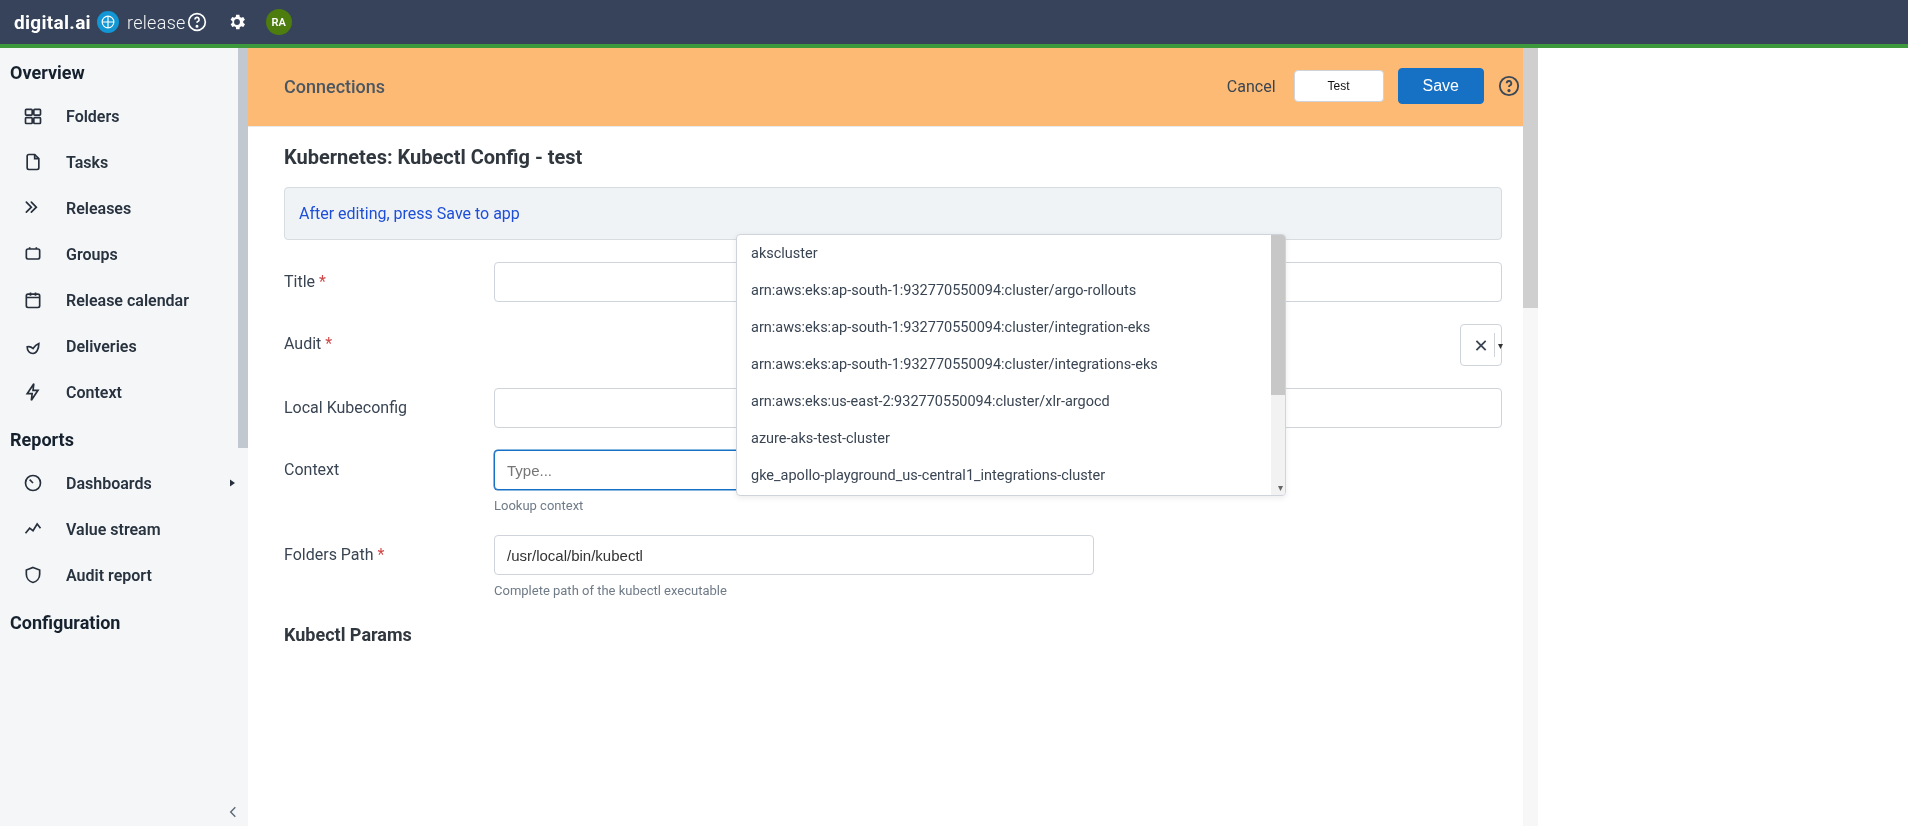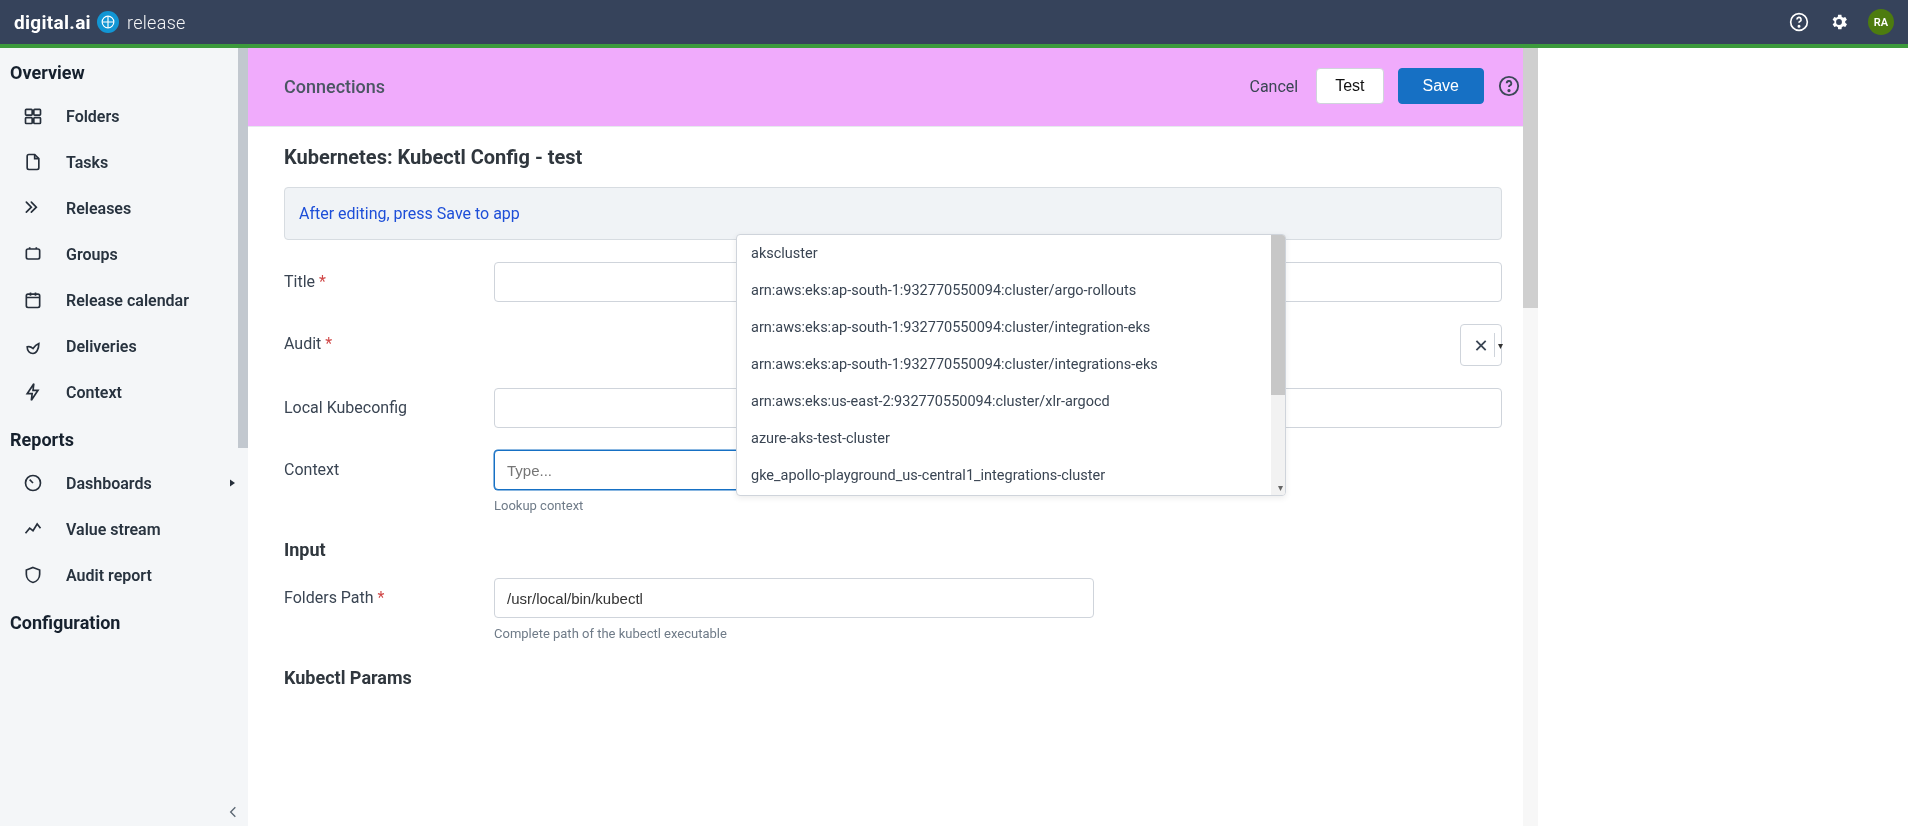--- a/index.html
+++ b/index.html
@@ -1,20 +1,20 @@
 <!DOCTYPE html>
 <html><head>
 <meta charset="utf-8">
 <style>
   * { box-sizing: border-box; margin: 0; padding: 0; }
   html, body { height: 100%; font-family: -apple-system, BlinkMacSystemFont, "Segoe UI", Roboto, Helvetica, Arial, sans-serif; font-size: 14px; color: #1f2d3d; background: #fff; }
   body { overflow: hidden; width: 1908px; height: 826px; }
 
   
-  .topbar { height: 44px; background: #36435b; display: flex; align-items: center; padding: 0 14px; color: #fff; justify-content: space-between; }
+  .topbar { height: 44px; background: #36435b; display: flex; align-items: center; padding: 0 14px; color: #fff; justify-content: flex-start; }
   .logo-area { display: flex; align-items: center; gap: 6px; }
   .logo-text1 { font-size: 19px; font-weight: 700; letter-spacing: .3px; }
   .logo-badge { width: 22px; height: 22px; background: #1296d4; border-radius: 50%; display:flex; align-items:center; justify-content:center; }
   .logo-text2 { font-size: 18px; font-weight: 300; letter-spacing: .3px; opacity: .95; margin-left: 2px; }
   .topbar-right { display:flex; align-items:center; gap:18px; }
   .topbar-icon { width:22px; height:22px; display:flex; align-items:center; justify-content:center; cursor:pointer; }
   .avatar { width:26px; height:26px; border-radius:50%; background:#4d7c0f; color:#fff; font-size:11px; font-weight:600; display:flex; align-items:center; justify-content:center; }
 
   .green-bar { height:4px; background:#3c9a3c; }
 
@@ -29,25 +29,25 @@
   .sidebar-section-title { padding: 14px 16px 10px 10px; font-size: 18px; font-weight:700; color:#16212e; }
   .sidebar-item { display:flex; align-items:center; gap:22px; padding: 12px 10px 12px 22px; cursor:pointer; color:#28333f; font-size:16px; font-weight:600; }
   .sidebar-item .icon-slot { width:22px; height:22px; display:flex; align-items:center; justify-content:center; color:#262f3b; }
   .sidebar-item .chevron { margin-left:auto; color:#28333f; }
 
   
   .main-wrap { flex:1; display:flex; }
   .content-col { flex:1; max-width: 1290px; position:relative; overflow:hidden; height:100%; }
   .content-pad { position:absolute; left:0; right:0; }
 
-  .header-row { display:flex; align-items:center; padding: 20px 18px 22px 36px; border-bottom:1px solid #e6eaee; background:#f0abfc; }
+  .header-row { display:flex; align-items:center; padding: 20px 18px 22px 36px; border-bottom:1px solid #e6eaee; background:#fdba74; }
   .page-title { font-size: 18px; color:#4a5662; font-weight:500; }
   .header-actions { margin-left:auto; display:flex; align-items:center; gap:14px; }
   .btn-text { color:#3a4553; font-size:16px; cursor:pointer; padding: 8px 4px; }
-  .btn-outline { border:1px solid #cfd4db; background:#fff; border-radius:4px; padding:8px 18px; font-size:16px; cursor:pointer; color:#111; }
+  .btn-outline { border:1px solid #cfd4db; background:#fff; border-radius:4px; padding:8px 33px; font-size:12px; cursor:pointer; color:#111; }
   .btn-primary { background:#1670c4; color:#fff; border:1px solid #1670c4; border-radius:4px; padding:8px 24px; font-size:16px; cursor:pointer; }
   .help-circle { width:22px; height:22px; color:#3b4856; }
 
   .form-area { padding: 18px 36px 60px 36px; }
   .config-heading { font-size: 20px; font-weight:700; color:#30373e; margin-bottom: 18px; }
   .info-banner { background:#f0f3f6; border:1px solid #d7dce1; border-radius:4px; padding:16px 14px; color:#1d4ed8; font-size:16px; margin-bottom: 22px; }
 
   .form-row { display:flex; align-items:flex-start; margin-bottom: 22px; }
   .form-row .label { width: 210px; padding-top:10px; font-size:16px; color:#3a4553; }
   .req-star { color:#d04848; margin-left:4px; }
@@ -305,21 +305,20 @@
                   <svg width="18" height="18" viewBox="0 0 24 24" fill="none" stroke="#fff" stroke-width="2.5">
                       <circle cx="10.5" cy="10.5" r="6"></circle>
                       <path d="M20 20l-5-5"></path>
                     </svg>
                 </div>
               </div>
               <div class="helper">Lookup context</div>
             </div>
           </div>
 
-          <div class="section-sub">Input</div>
 
           <div class="form-row">
             <div class="label"><span>Folders Path</span><span class="req-star">*</span></div>
             <div class="field-col">
               <input class="input" type="text" value="/usr/local/bin/kubectl" style="">
               <div class="helper">Complete path of the kubectl executable</div>
             </div>
           </div>
 
           <div class="section-sub">Kubectl Params</div>

